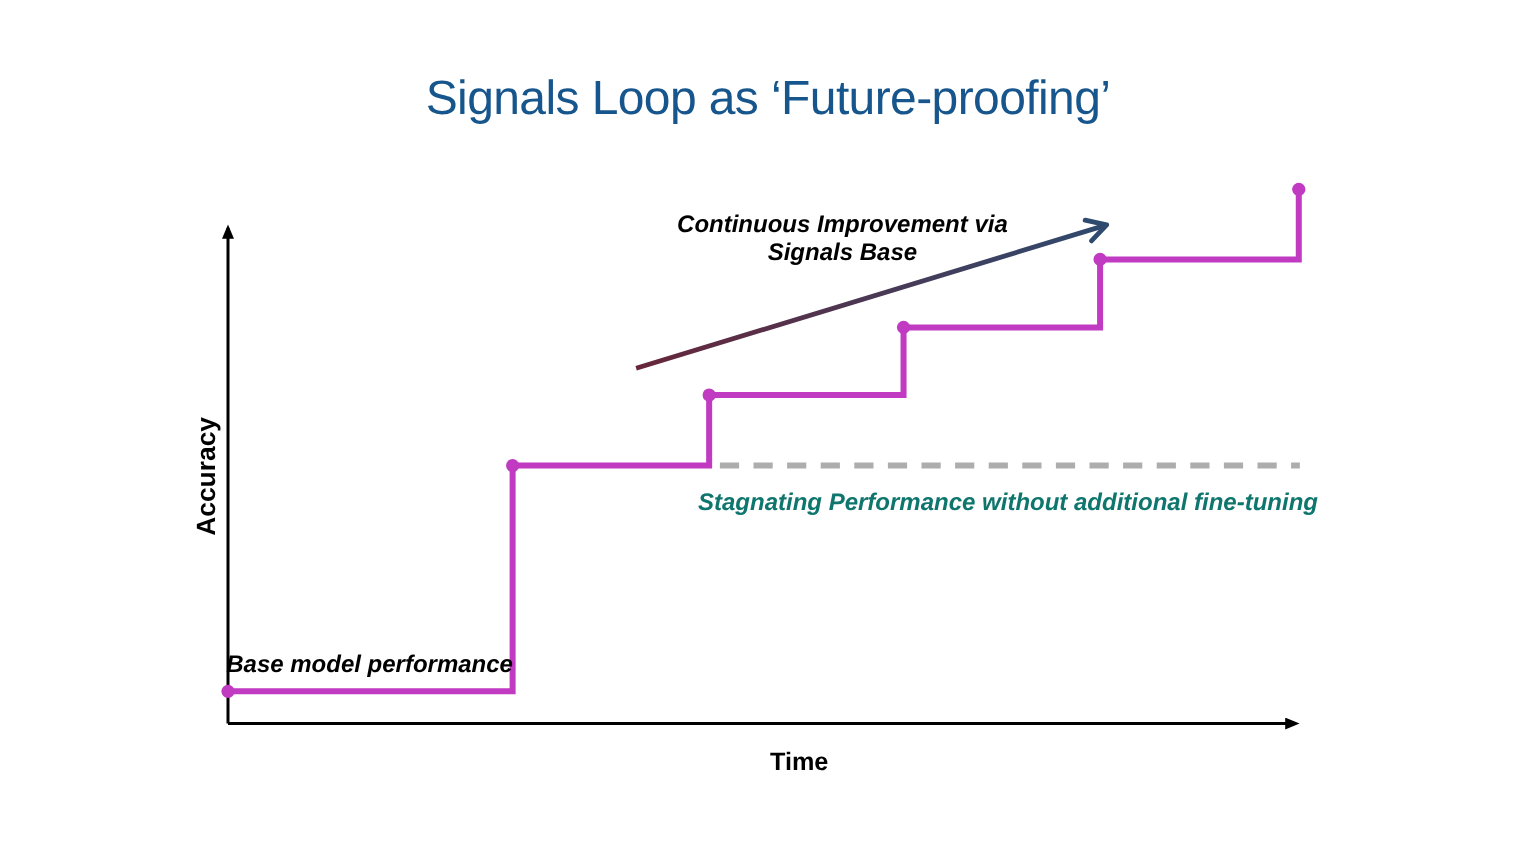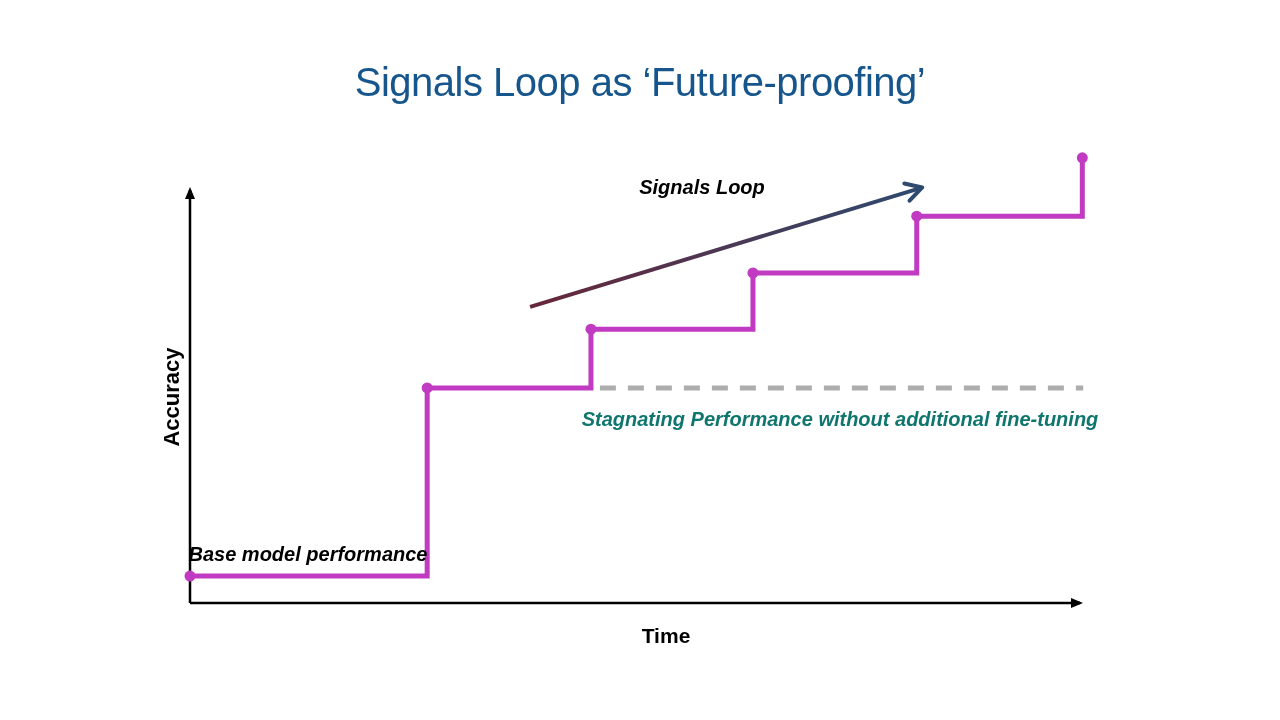--- a/index.html
+++ b/index.html
@@ -97,18 +97,19 @@
       </g>
   </svg>
 
   <div class="lbl y-label">Accuracy</div>
   <div class="lbl annot base-label">Base model performance</div>
 
   <div class="lbl x-label">Time</div>
 
 
   <div class="lbl annot continuous-label">
-    <div>Signals Loop</div>
+    <div>Continuous Improvement via</div>
+    <div>Signals Base</div>
   </div>
 
   <div class="lbl stagnating-label">Stagnating Performance without additional fine-tuning</div>
 
 </div>
 
 </body></html>

